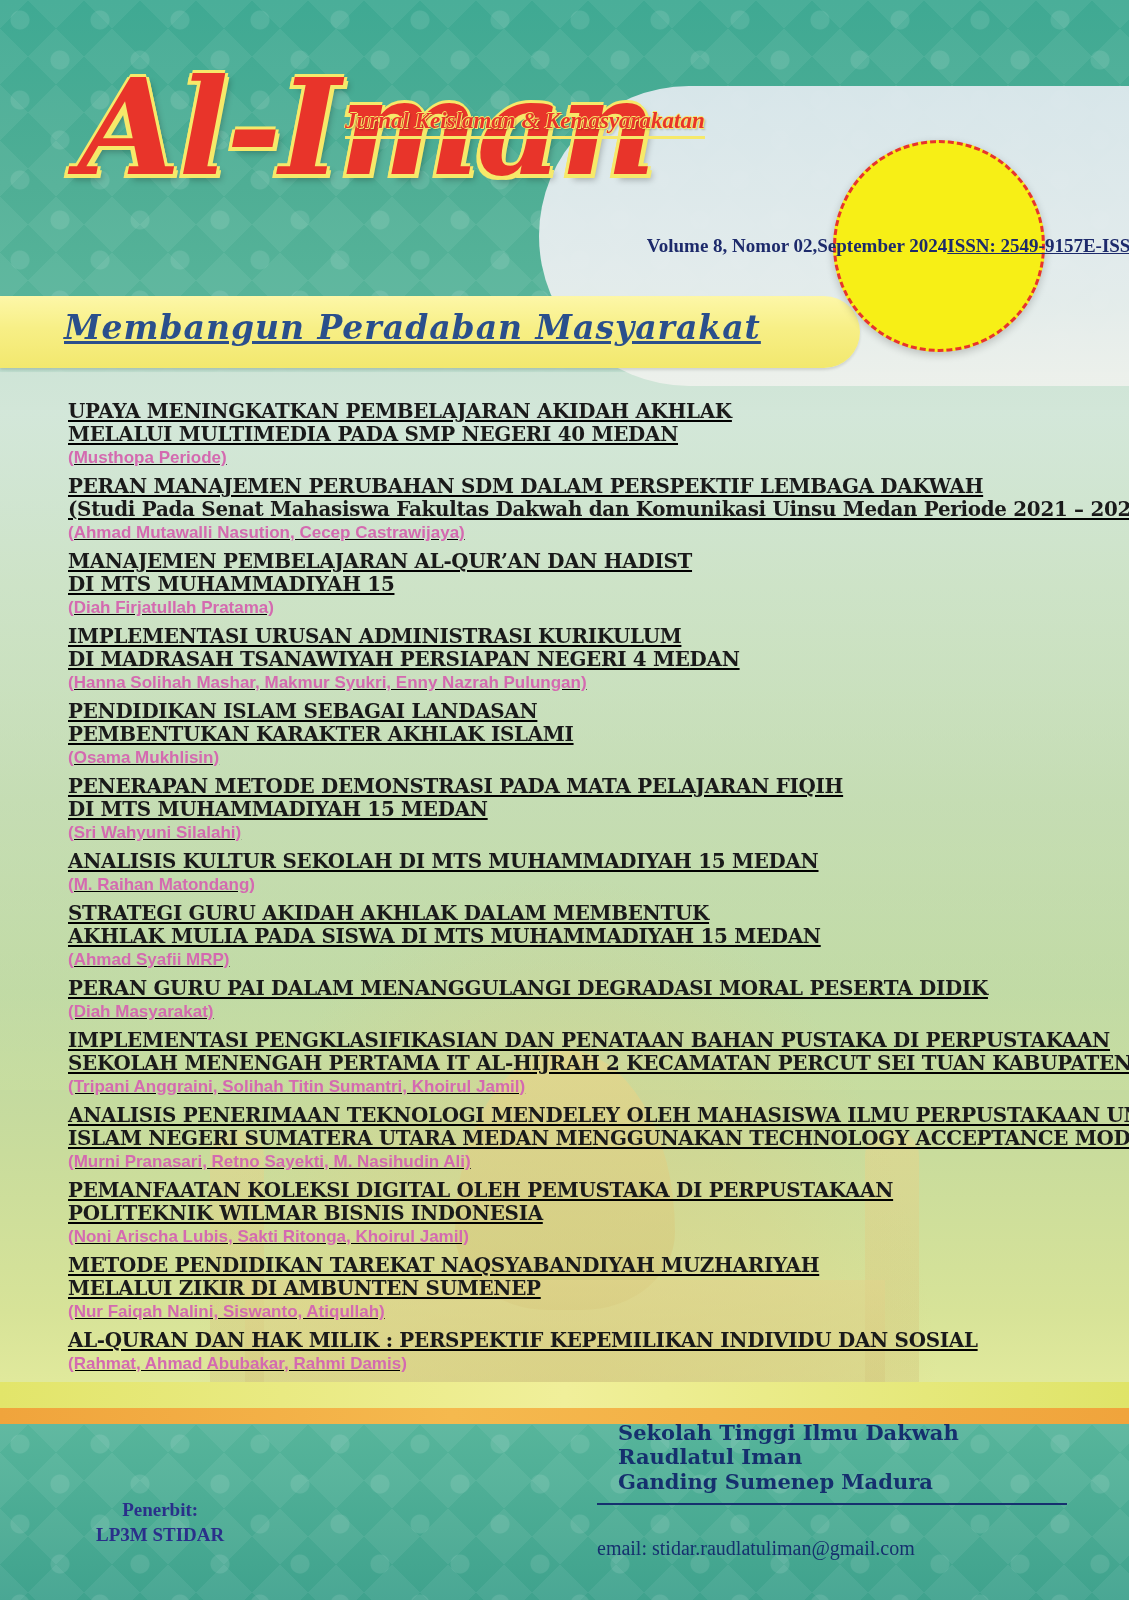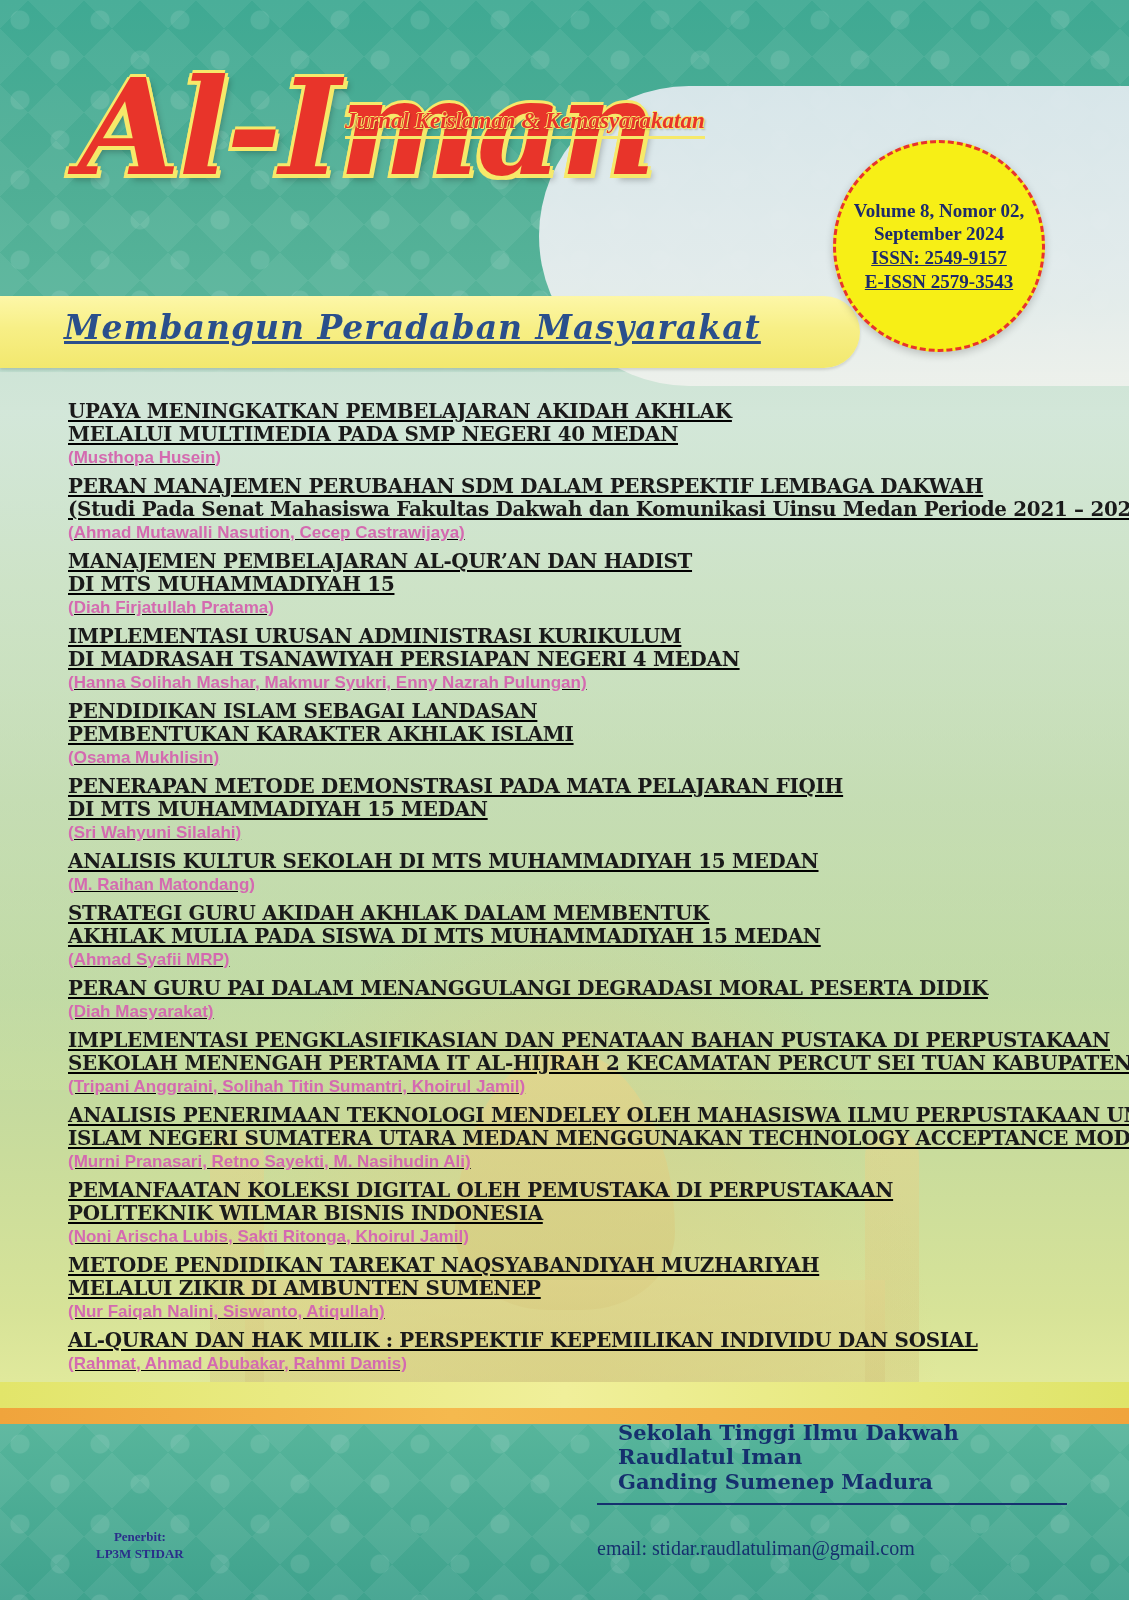--- a/index.html
+++ b/index.html
@@ -144,21 +144,21 @@
     border-bottom: 3px solid #f6e96a;
     padding-bottom: 2px;
   }
 
   .issue-badge {
     position: absolute; right: 84px; top: 140px;
     width: 212px; height: 212px;
     border-radius: 50%;
     background: #f7ef16;
     border: 3px dashed #e8342a;
-    display: flex; flex-direction: column;
+    display: flex; 
     align-items: center; justify-content: center;
     text-align: center;
     font-family: "Liberation Serif", serif;
     font-weight: bold;
     color: #1d2a6b;
     line-height: 1.25;
     font-size: 19px;
     box-shadow: 0 3px 8px rgba(0,0,0,0.2);
   }
   .issue-badge div { white-space: nowrap; }
@@ -189,24 +189,24 @@
     font-size: 17px;
     font-weight: bold;
     color: #d46ab0;
     line-height: 1.3;
     margin-top: 1px;
     white-space: nowrap;
   }
 
   
   .publisher {
-    position: absolute; left: 96px; bottom: 37px;
+    position: absolute; left: 96px; bottom: 52px;
     font-family: "Liberation Serif", serif;
     font-weight: bold;
-    font-size: 13px;
+    font-size: 19px;
     color: #2a2f8a;
     line-height: 1.35;
     text-align: center;
   }
   .footer-right {
     position: absolute; right: 62px; bottom: 40px;
     text-align: left;
     width: 470px;
   }
   .footer-right .inst {
@@ -253,21 +253,21 @@
       <div>September 2024</div>
       <div class="issn">ISSN: 2549-9157</div>
       <div class="issn">E-ISSN 2579-3543</div>
     </div>
   </div>
 
   <div class="contents" id="contents">
       <div class="entry">
         <div class="line">UPAYA MENINGKATKAN PEMBELAJARAN AKIDAH  AKHLAK</div>
         <div class="line">MELALUI MULTIMEDIA PADA SMP NEGERI 40 MEDAN</div>
-        <div class="authors">(Musthopa Husein)</div>
+        <div class="authors">(Musthopa Periode)</div>
       </div>
       <div class="entry">
         <div class="line">PERAN MANAJEMEN PERUBAHAN SDM DALAM PERSPEKTIF LEMBAGA DAKWAH</div>
         <div class="line">(Studi Pada Senat Mahasiswa Fakultas Dakwah dan Komunikasi Uinsu Medan Periode 2021 – 2022)</div>
         <div class="authors">(Ahmad Mutawalli Nasution, Cecep Castrawijaya)</div>
       </div>
       <div class="entry">
         <div class="line">MANAJEMEN PEMBELAJARAN AL-QUR’AN DAN HADIST</div>
         <div class="line">DI MTS MUHAMMADIYAH 15</div>
         <div class="authors">(Diah Firjatullah Pratama)</div>

